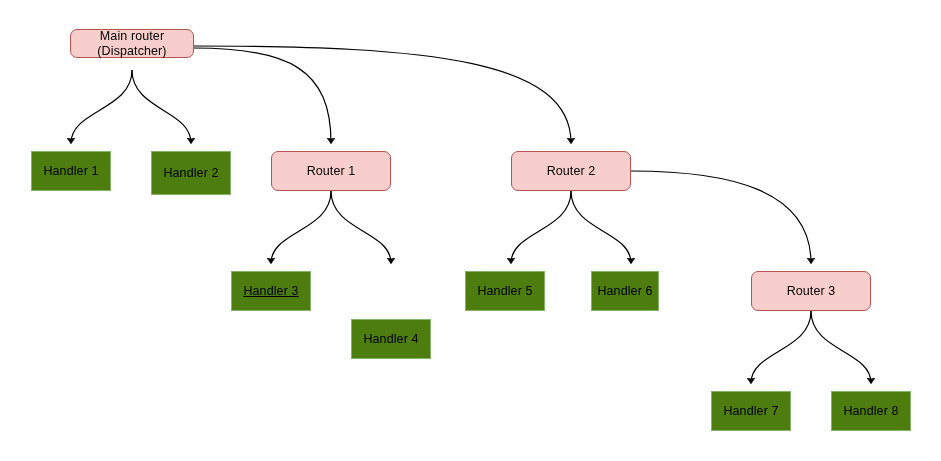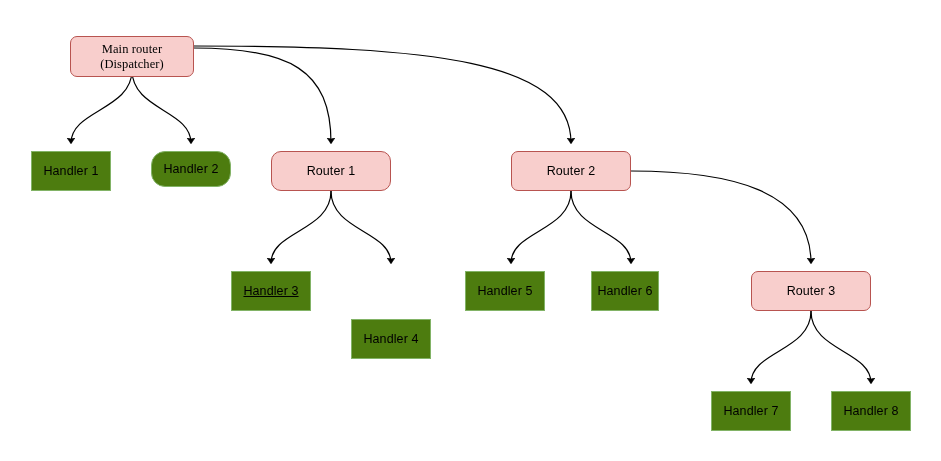--- a/index.html
+++ b/index.html
@@ -69,25 +69,25 @@
         <path d="M 331 191 C 331 231 391 231 391 263" fill="none" stroke="#000000" stroke-width="1.2" marker-end="url(#arrowhead)"></path>
         <path d="M 571 191 C 571 231 511 231 511 263" fill="none" stroke="#000000" stroke-width="1.2" marker-end="url(#arrowhead)"></path>
         <path d="M 571 191 C 571 231 631 231 631 263" fill="none" stroke="#000000" stroke-width="1.2" marker-end="url(#arrowhead)"></path>
         <path d="M 631 171 C 730 171 811 190 811 263" fill="none" stroke="#000000" stroke-width="1.2" marker-end="url(#arrowhead)"></path>
         <path d="M 811 311 C 811 351 751 351 751 383" fill="none" stroke="#000000" stroke-width="1.2" marker-end="url(#arrowhead)"></path>
         <path d="M 811 311 C 811 351 871 351 871 383" fill="none" stroke="#000000" stroke-width="1.2" marker-end="url(#arrowhead)"></path>
       </g>
   </svg>
 
   <div id="node-layer">
-      <div class="node router" style="left: 70px; top: 36px; width: 124px; height: 41px; font-family: Liberation Serif, serif;"><span>Main router
+      <div class="node router" style="left: 70px; top: 29px; width: 124px; height: 29px;"><span>Main router
 (Dispatcher)</span></div>
       <div class="node handler" style="left: 31px; top: 151px; width: 80px; height: 40px;"><span>Handler 1</span></div>
-      <div class="node handler" style="left: 151px; top: 151px; width: 80px; height: 36px; border-radius: 14px;"><span>Handler 2</span></div>
-      <div class="node router" style="left: 271px; top: 151px; width: 120px; height: 40px; border-radius: 10px;"><span>Router 1</span></div>
+      <div class="node handler" style="left: 151px; top: 151px; width: 80px; height: 44px;"><span>Handler 2</span></div>
+      <div class="node router" style="left: 271px; top: 151px; width: 120px; height: 40px;"><span>Router 1</span></div>
       <div class="node router" style="left: 511px; top: 151px; width: 120px; height: 40px;"><span>Router 2</span></div>
       <div class="node handler" style="left: 231px; top: 271px; width: 80px; height: 40px; text-decoration: underline;"><span>Handler 3</span></div>
       <div class="node handler" style="left: 351px; top: 271px; width: 80px; height: 40px; margin-top: 48px;"><span>Handler 4</span></div>
       <div class="node handler" style="left: 465px; top: 271px; width: 80px; height: 40px;"><span>Handler 5</span></div>
       <div class="node handler" style="left: 591px; top: 271px; width: 68px; height: 40px;"><span>Handler 6</span></div>
       <div class="node router" style="left: 751px; top: 271px; width: 120px; height: 40px;"><span>Router 3</span></div>
       <div class="node handler" style="left: 711px; top: 391px; width: 80px; height: 40px; align-items: center;"><span>Handler 7</span></div>
       <div class="node handler" style="left: 831px; top: 391px; width: 80px; height: 40px;"><span>Handler 8</span></div>
     </div>
 

